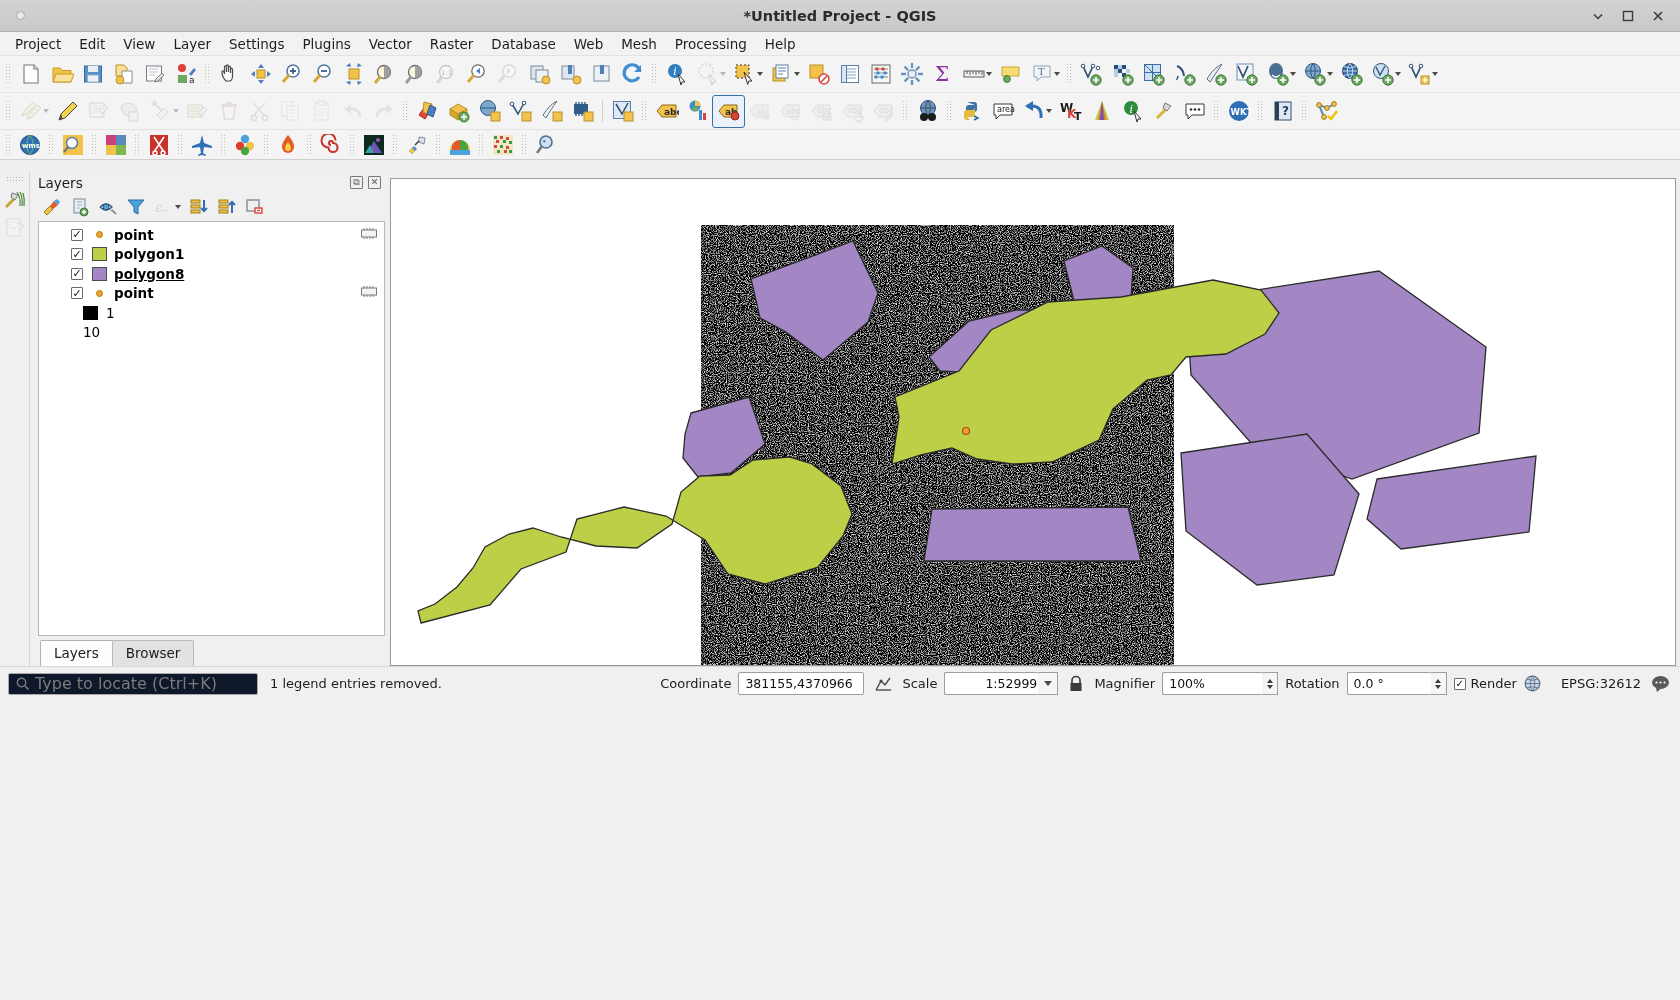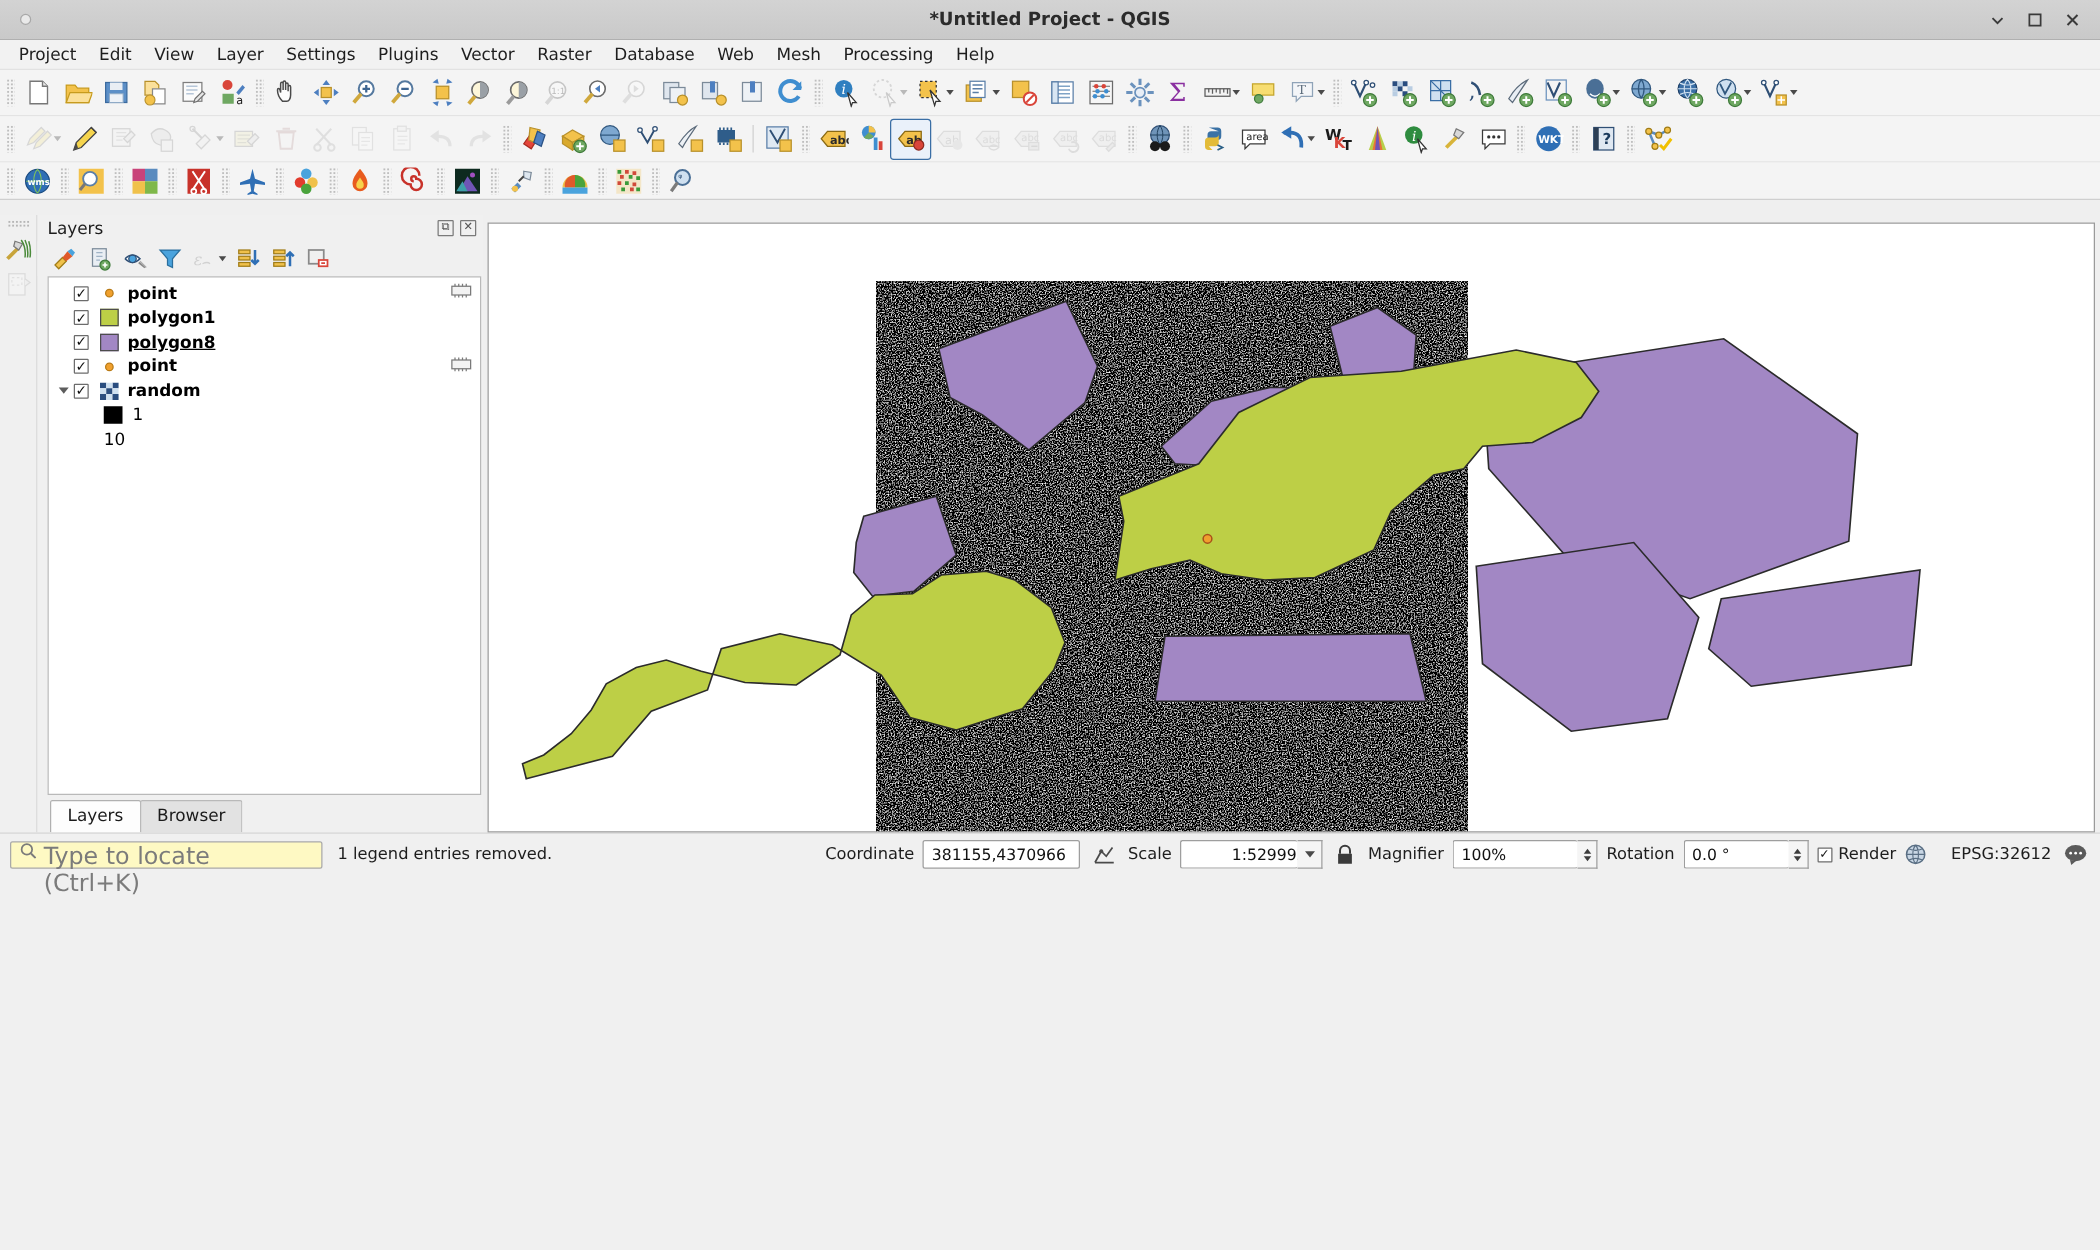--- a/index.html
+++ b/index.html
@@ -123,21 +123,21 @@
     background:#f0f0f0;
   }
   .ptb { width:27px;height:24px;display:flex;align-items:center;justify-content:center;border-radius:2px;}
   .ptb.disabled{opacity:.35;}
   .layertree {
     flex:1 1 auto; margin: 0 2px 0 8px;
     background:#ffffff; border:1px solid #b9b9b9;
     overflow:hidden; min-height:0;
     padding-top: 3px;
   }
-  .lrow { display:flex; align-items:center; height:19.5px; padding-left:4px; font-size:13.5px; color:#000; }
+  .lrow { display:flex; align-items:center; height:19.5px; padding-left:16px; font-size:13.5px; color:#000; }
   .lrow .expander { width:16px; display:flex; align-items:center; justify-content:center; }
   .lrow .expander .tri {
     width:0;height:0;border-left:4.5px solid transparent;border-right:4.5px solid transparent;
     border-top:5.5px solid #5d5d5d;
   }
   .cbx {
     width:12px;height:12px;border:1px solid #6c6c6c;background:#fff;border-radius:1px;
     display:flex;align-items:center;justify-content:center; margin-right:7px; flex:0 0 auto;
   }
   .cbx:after{ content:"✓"; font-size:11px; line-height:11px; color:#111; font-weight:bold;}
@@ -171,23 +171,23 @@
   .canvas svg { position:absolute; top:0; left:0; }
 
   
   .statusbar {
     height: 34px; min-height:34px;
     background:#f0f0f0; border-top:1px solid #d6d6d6;
     display:flex; align-items:center; padding: 0 8px;
     font-size:13px; color:#1d1d1d; gap:0;
   }
   .locate {
-    width: 250px; height:22px; background:#fef9c3; border:1px solid #a9a9a9;
-    display:flex; gap:6px; padding: 0 7px; border-radius:2px;
-    color:#7b7b7b; font-size:19px;
+    width: 250px; height:22px; background:#0f172a; border:1px solid #a9a9a9;
+    display:flex; align-items:center; gap:6px; padding: 0 7px; border-radius:2px;
+    color:#7b7b7b; font-size:16px;
   }
   .sb-msg { margin-left: 12px; color:#1d1d1d; }
   .sb-right { margin-left:auto; display:flex; align-items:center; gap:7px; }
   .sb-lbl { color:#1d1d1d; }
   .sb-field {
     height:23px; background:#fff; border:1px solid #9e9e9e; border-radius:2px;
     display:flex; align-items:center; padding:0 6px; font-size:12.5px; color:#111;
   }
   .sb-combo { display:flex; align-items:center; }
   .sb-combo .arrowbox {
@@ -1159,40 +1159,20 @@
             </div>
           <span class="lname">point</span>
           <div class="rast-ico">
             <svg width="18" height="13">
                 <rect x="1.5" y="3" width="15" height="7" fill="#f3f3f3" stroke="#7a7a7a"></rect>
                 <path d="M4 3 v-2 M7 3 v-2 M10 3 v-2 M13 3 v-2 M4 10 v2 M7 10 v2 M10 10 v2 M13 10 v2" stroke="#7a7a7a"></path>
               </svg>
           </div>
         </div>
 
-        <div class="lrow">
-          <div class="expander">
-              <div class="tri"></div>
-            </div>
-          <div class="cbx"></div>
-          <div class="lsym">
-            <svg width="15" height="14">
-              <rect x="0" y="0" width="5" height="4.6" fill="#2a4d7f"></rect>
-                <rect x="10" y="0" width="5" height="4.6" fill="#2a4d7f"></rect>
-              <rect x="5" y="0" width="5" height="4.6" fill="#cfe0f0"></rect>
-              <rect x="0" y="4.6" width="5" height="4.6" fill="#cfe0f0"></rect>
-                <rect x="5" y="4.6" width="5" height="4.6" fill="#2a4d7f"></rect>
-              <rect x="10" y="4.6" width="5" height="4.6" fill="#cfe0f0"></rect>
-              <rect x="0" y="9.2" width="5" height="4.8" fill="#2a4d7f"></rect>
-                <rect x="5" y="9.2" width="5" height="4.8" fill="#cfe0f0"></rect>
-              <rect x="10" y="9.2" width="5" height="4.8" fill="#2a4d7f"></rect>
-            </svg>
-          </div>
-          <span class="lname">random</span>
-        </div>
 
         <div class="lrow child">
           <div class="swatch"></div>
           <span>1</span>
         </div>
         <div class="lrow child">
           <span>10</span>
         </div>
 
       </div>

